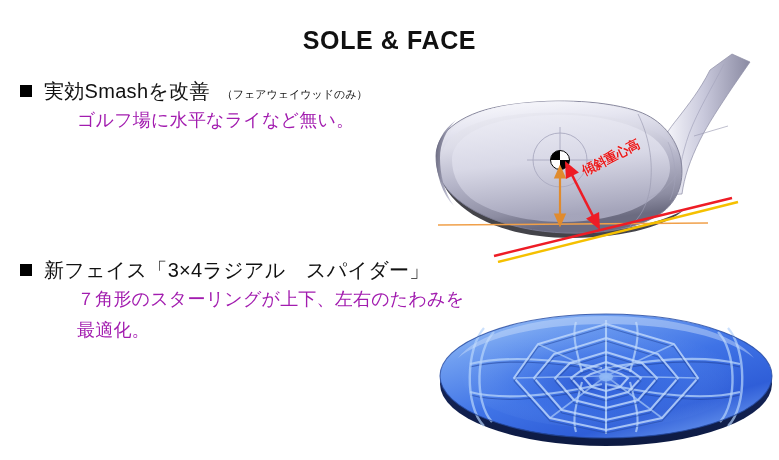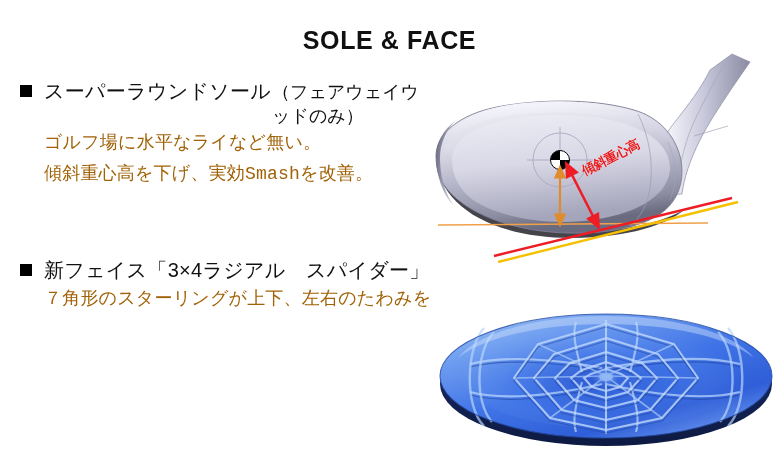--- a/index.html
+++ b/index.html
@@ -56,33 +56,32 @@
     top: -1px;
   }
   .bullet-head {
     font-size: 20px;
     font-weight: 400;
     color: #111111;
     white-space: nowrap;
     letter-spacing: 0.3px;
   }
   .bullet-note {
-    font-size: 18px;
+    font-size: 11px;
     color: #111111;
     letter-spacing: 0px;
-    margin-left: 1px;
+    margin-left: 12px;
   }
   .body-line {
-    margin-left: 44px;
+    margin-left: 77px;
     font-size: 18px;
     line-height: 31px;
-    color: #a16207;
+    color: #a21caf;
     white-space: nowrap;
     letter-spacing: 0.2px;
-    font-family: Liberation Mono, monospace;
   }
   #section-1 .body-line:first-of-type { margin-top: 12px; }
   #section-2 .body-line:first-of-type { margin-top: 10px; }
 
   
   .figure {
     position: absolute;
   }
   #fig-sole  { left: 432px; top: 48px;  width: 347px; height: 215px; }
   #fig-face  { left: 430px; top: 272px; width: 349px; height: 186px; }
@@ -105,33 +104,33 @@
 </head>
 <body>
 
 <div id="slide">
 
   <div id="slide-title">SOLE &amp; FACE</div>
 
   <div id="section-1" class="text-col">
     <div class="bullet-row">
       <span class="bullet-square"></span>
-      <span class="bullet-head">スーパーラウンドソール</span>
+      <span class="bullet-head">実効Smashを改善</span>
       <span class="bullet-note">（フェアウェイウッドのみ）</span>
     </div>
     <div class="body-line">ゴルフ場に水平なライなど無い。</div>
-    <div class="body-line">傾斜重心高を下げ、実効Smashを改善。</div>
   </div>
 
   <div id="section-2" class="text-col">
     <div class="bullet-row">
       <span class="bullet-square"></span>
       <span class="bullet-head">新フェイス「3×4ラジアル　スパイダー」</span>
     </div>
     <div class="body-line">７角形のスターリングが上下、左右のたわみを</div>
+    <div class="body-line">最適化。</div>
   </div>
 
   <div id="fig-sole" class="figure">
     <svg viewBox="0 0 347 215" xmlns="http://www.w3.org/2000/svg">
       <defs>
         <linearGradient id="headBody" x1="0" y1="0" x2="0.25" y2="1">
           <stop offset="0%" stop-color="#f4f4f9"></stop>
           <stop offset="35%" stop-color="#dcdce8"></stop>
           <stop offset="62%" stop-color="#b4b4c8"></stop>
           <stop offset="88%" stop-color="#8d8da2"></stop>

